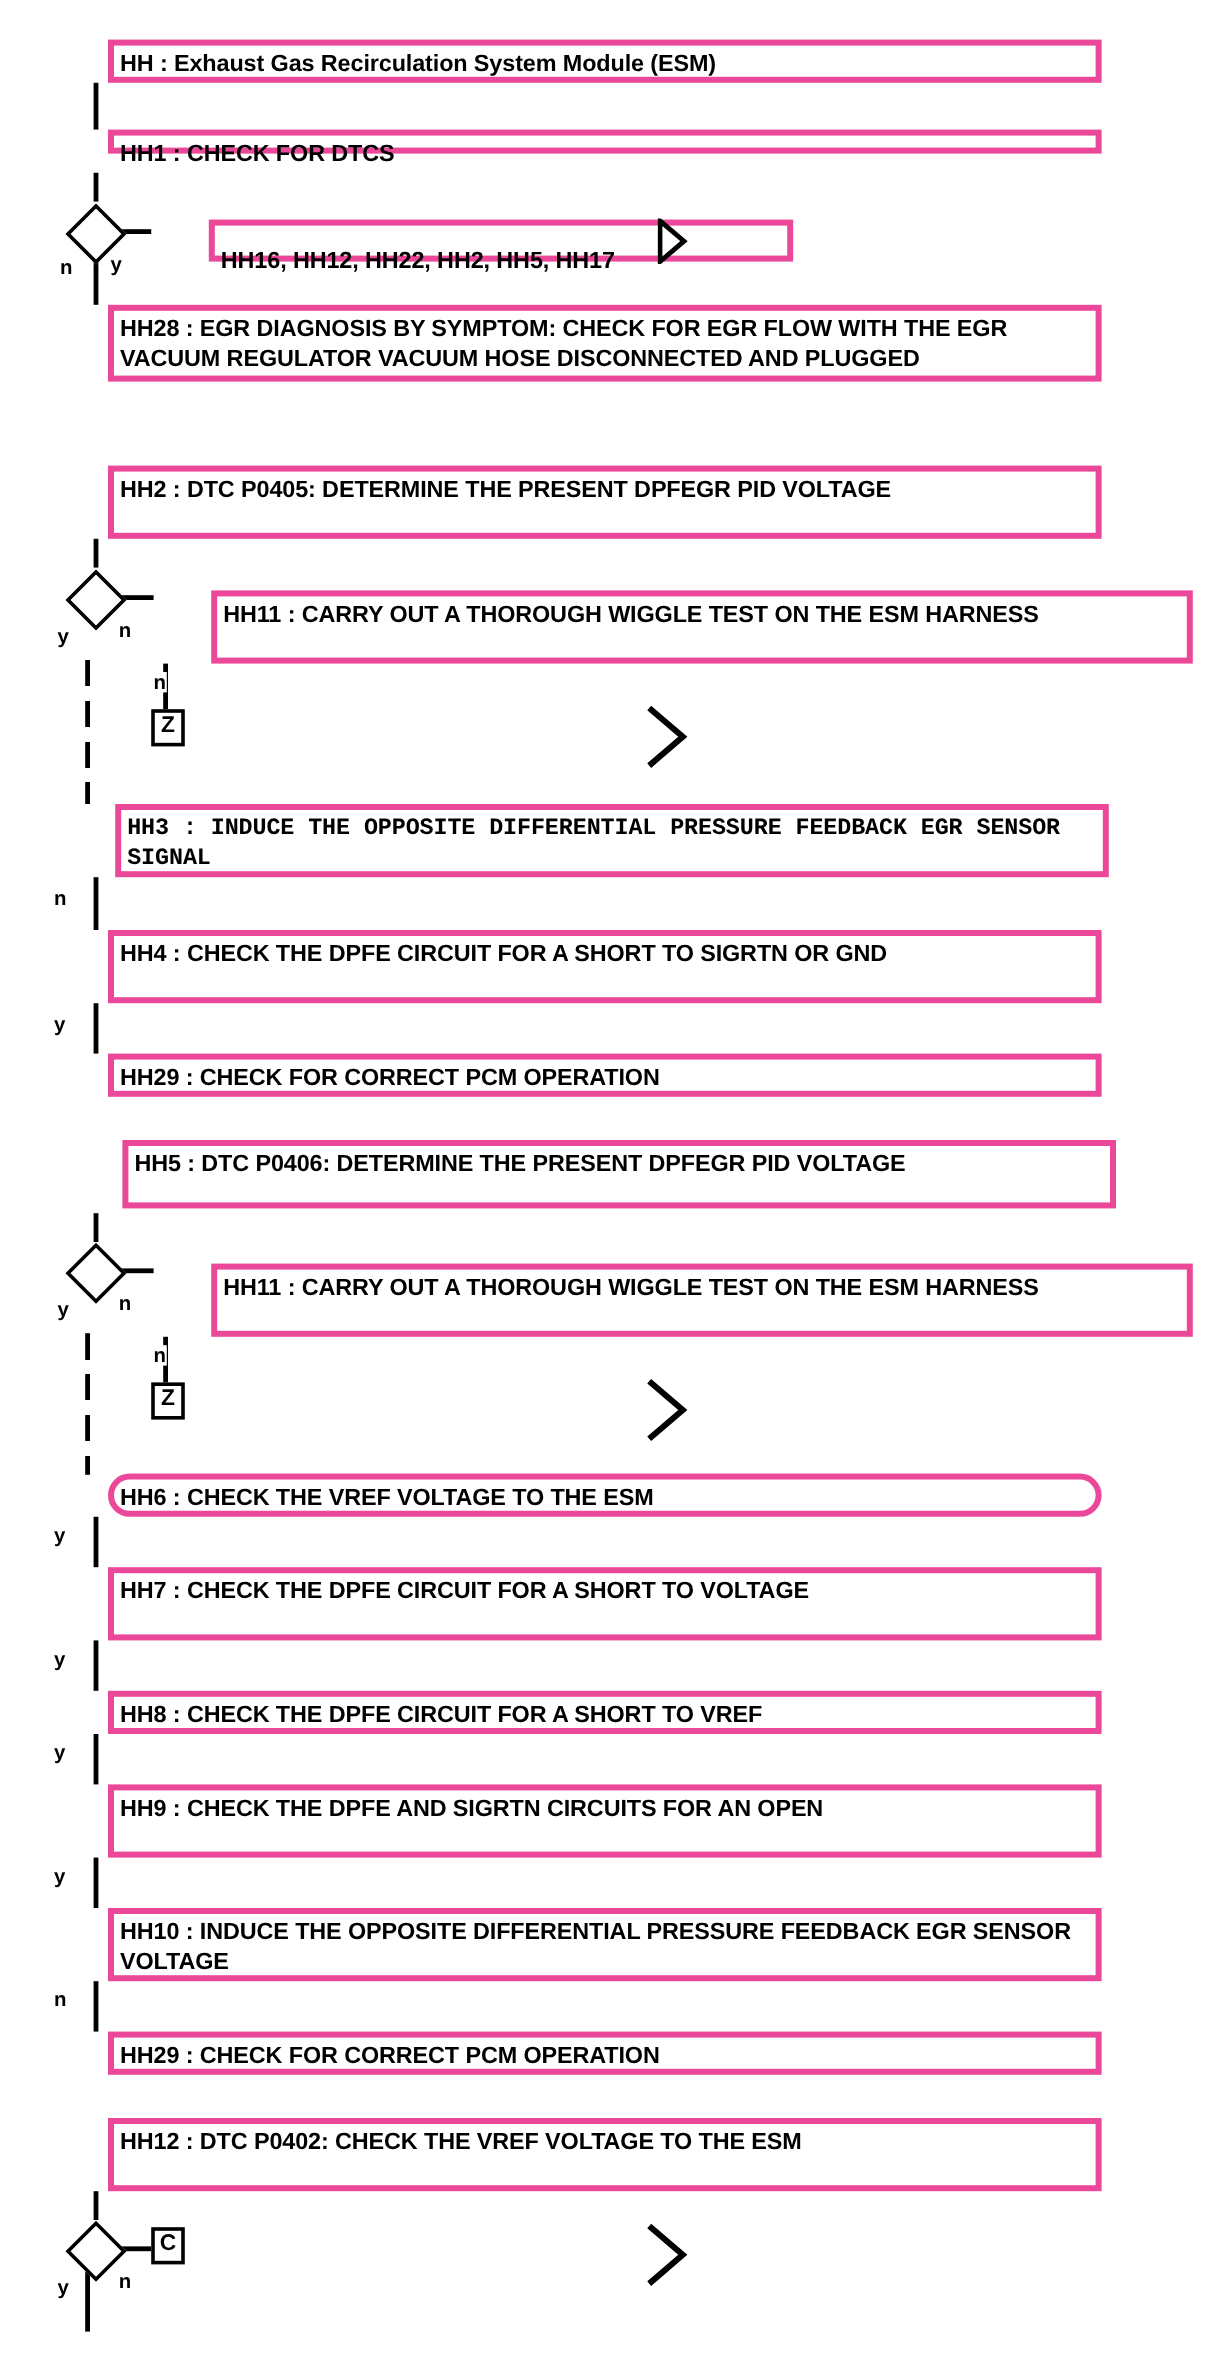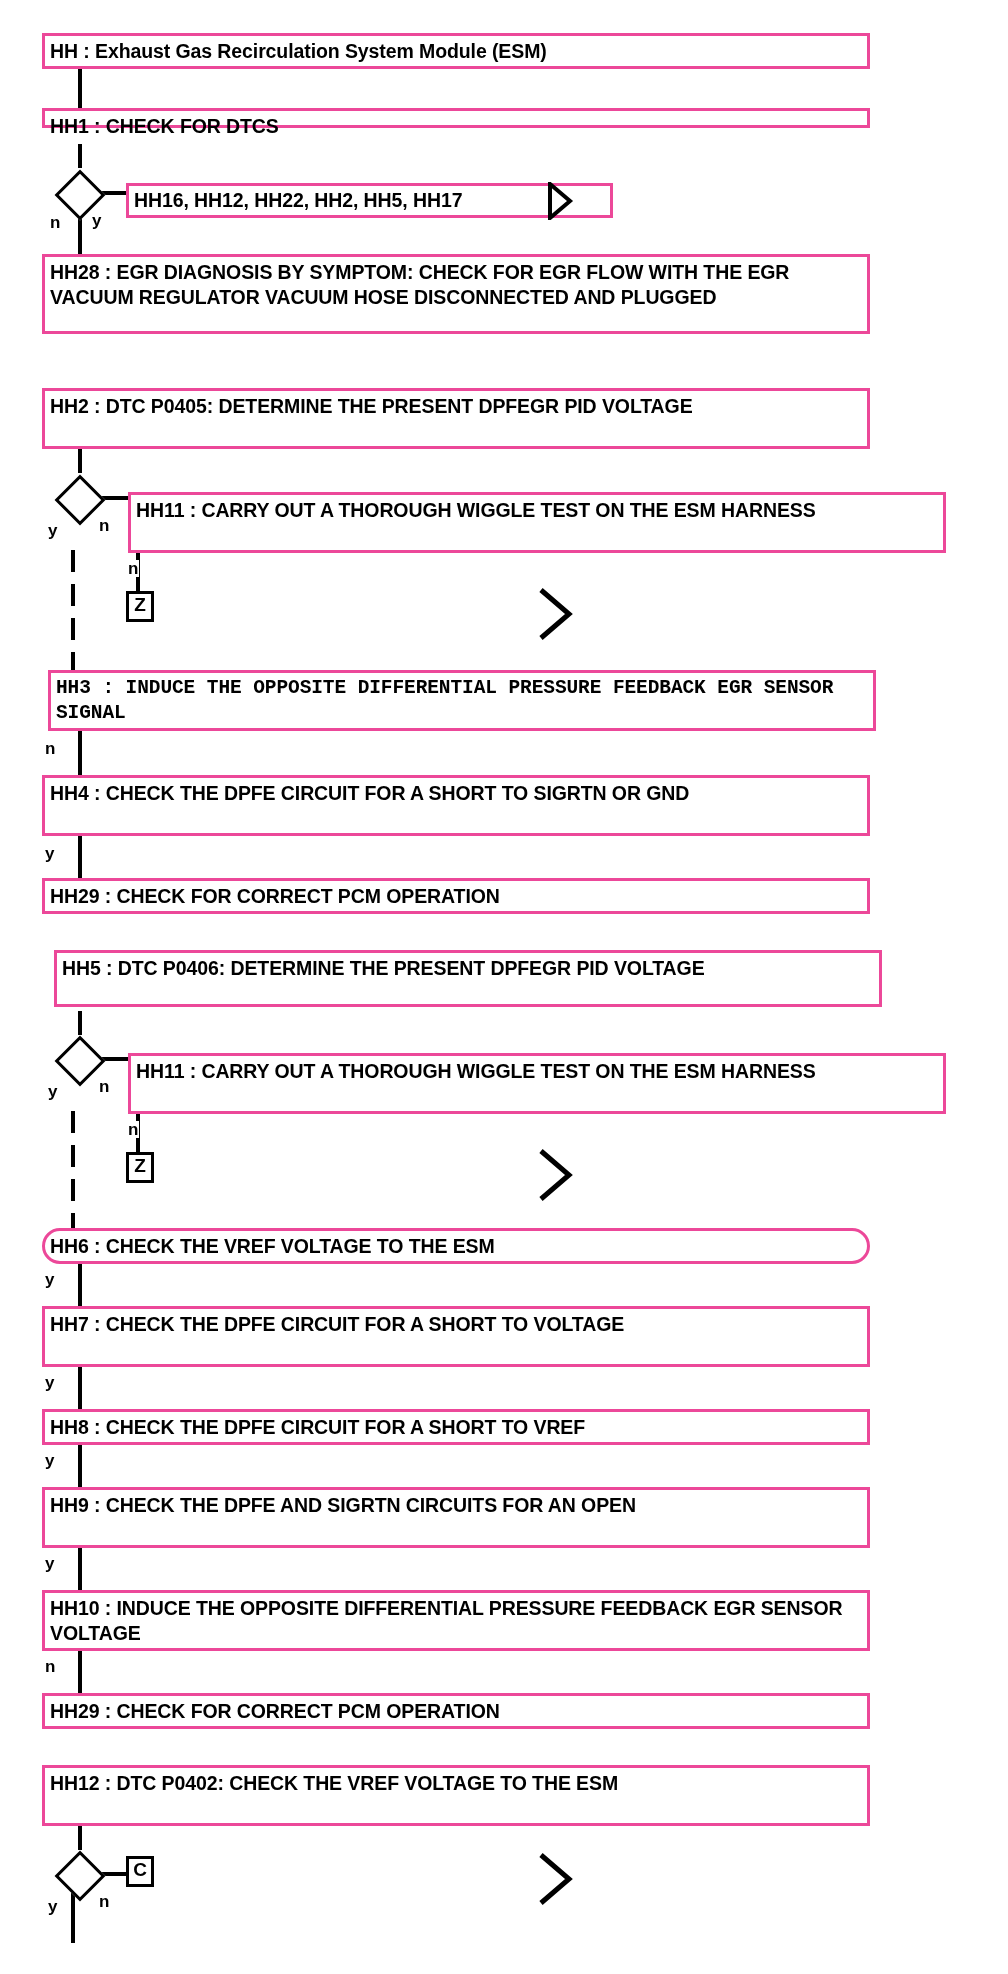--- a/index.html
+++ b/index.html
@@ -17,28 +17,29 @@
   }
   #canvas {
     position: absolute;
     left: 0; top: 0;
     width: 1008px;
     height: 1974px;
   }
   .node {
     position: absolute;
     box-sizing: border-box;
-    border: 3px solid #ec4899;
+    border: 5px solid #ec4899;
     background: #fff;
     font-size: 19.5px;
     font-weight: bold;
     line-height: 25px;
     padding: 3px 0 3px 5px;
     letter-spacing: -0.1px;
     z-index: 3;
+    margin-left: 48px;
   }
   .vline {
     position: absolute;
     background: #000;
     width: 4px;
     z-index: 1;
   }
   .hline {
     position: absolute;
     background: #000;
@@ -101,28 +102,28 @@
 
   <div class="node" style="left:42px; top:108px; width:828px; height:20px;">HH1 : CHECK FOR  DTCS</div>
   <div class="vline" style="left:78px; top:144px; height:24px;"></div>
 
   <div class="diamond" style="left:62px; top:177px;"></div>
   <div class="lbl" style="left:49px; top:214px;">n</div>
   <div class="lbl" style="left:91px; top:212px;">y</div>
   <div class="hline" style="left:96px; top:191px; width:30px;"></div>
   <div class="vline" style="left:78px; top:208px; height:46px;"></div>
 
-  <div class="node" style="left:126px; top:183px; width:487px; height:35px; padding-top:2px;">HH16, HH12, HH22, HH2, HH5, HH17</div>
+  <div class="node" style="left:126px; top:183px; width:487px; height:35px; padding-top:17px;">HH16, HH12, HH22, HH2, HH5, HH17</div>
   <div class="arrowhead" style="left:548px; top:182px;">
     <svg width="40" height="38" viewBox="0 0 40 38">
       <polygon points="2,2 22,19 2,36" fill="#ffffff" stroke="#000000" stroke-width="4"></polygon>
     </svg>
   </div>
 
-  <div class="node" style="left:42px; top:254px; width:828px; height:80px;">HH28 : EGR DIAGNOSIS BY SYMPTOM: CHECK FOR EGR FLOW WITH THE EGR VACUUM REGULATOR VACUUM HOSE DISCONNECTED AND PLUGGED</div>
+  <div class="node" style="left:42px; top:254px; width:828px; height:64px;">HH28 : EGR DIAGNOSIS BY SYMPTOM: CHECK FOR EGR FLOW WITH THE EGR VACUUM REGULATOR VACUUM HOSE DISCONNECTED AND PLUGGED</div>
 
   <div class="node" style="left:42px; top:388px; width:828px; height:61px;">HH2 : DTC P0405: DETERMINE THE PRESENT DPFEGR PID VOLTAGE</div>
   <div class="vline" style="left:78px; top:449px; height:24px;"></div>
 
   <div class="diamond" style="left:62px; top:482px;"></div>
   <div class="lbl" style="left:47px; top:522px;">y</div>
   <div class="lbl" style="left:98px; top:517px;">n</div>
   <div class="hline" style="left:96px; top:496px; width:32px;"></div>
 
   <div class="node" style="left:128px; top:492px; width:818px; height:61px;">HH11 : CARRY OUT A THOROUGH WIGGLE TEST ON THE ESM HARNESS</div>

